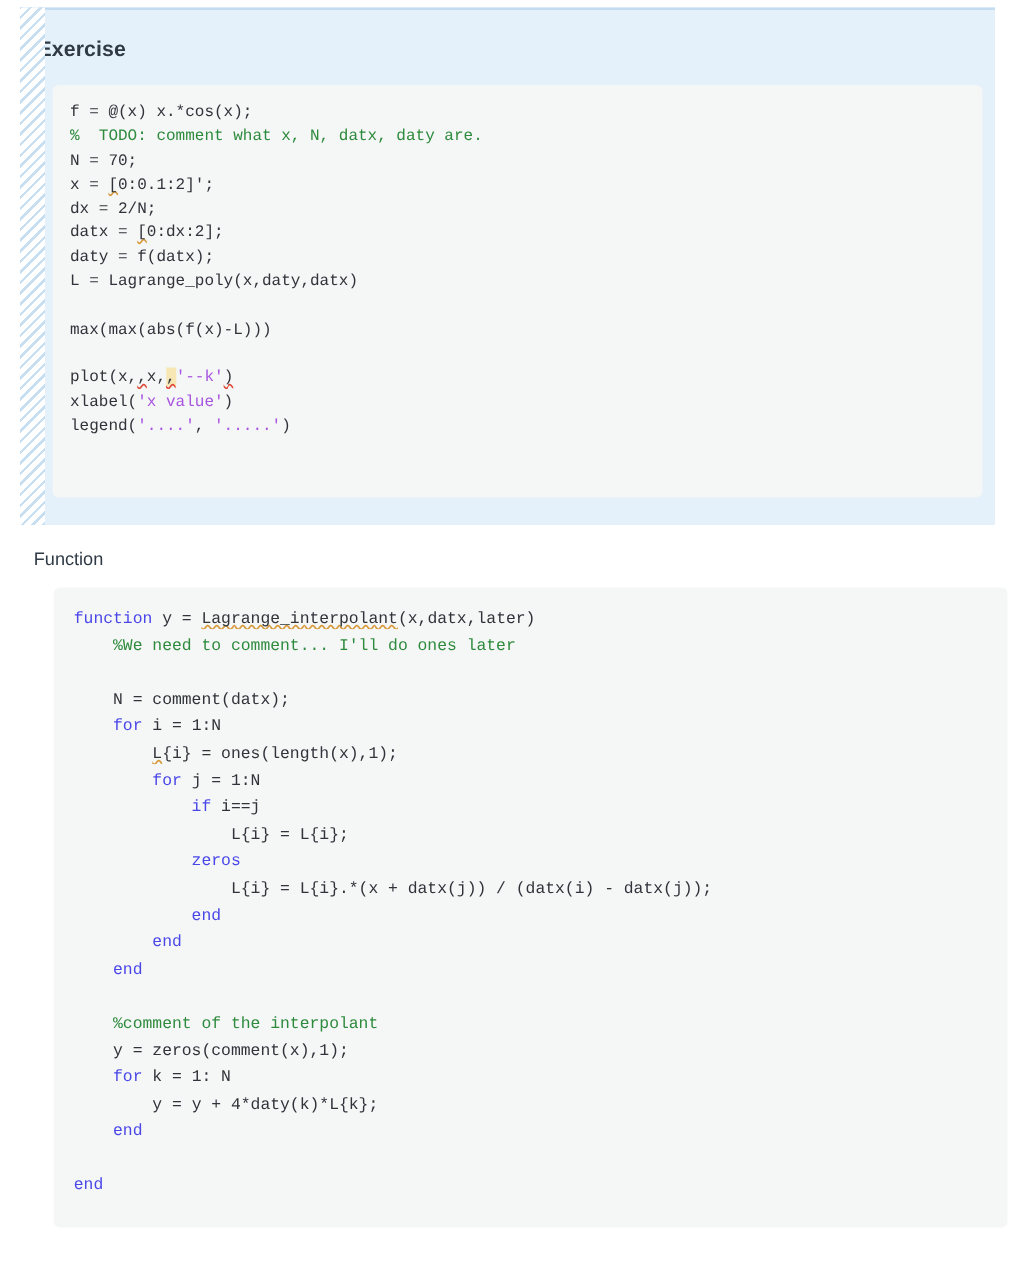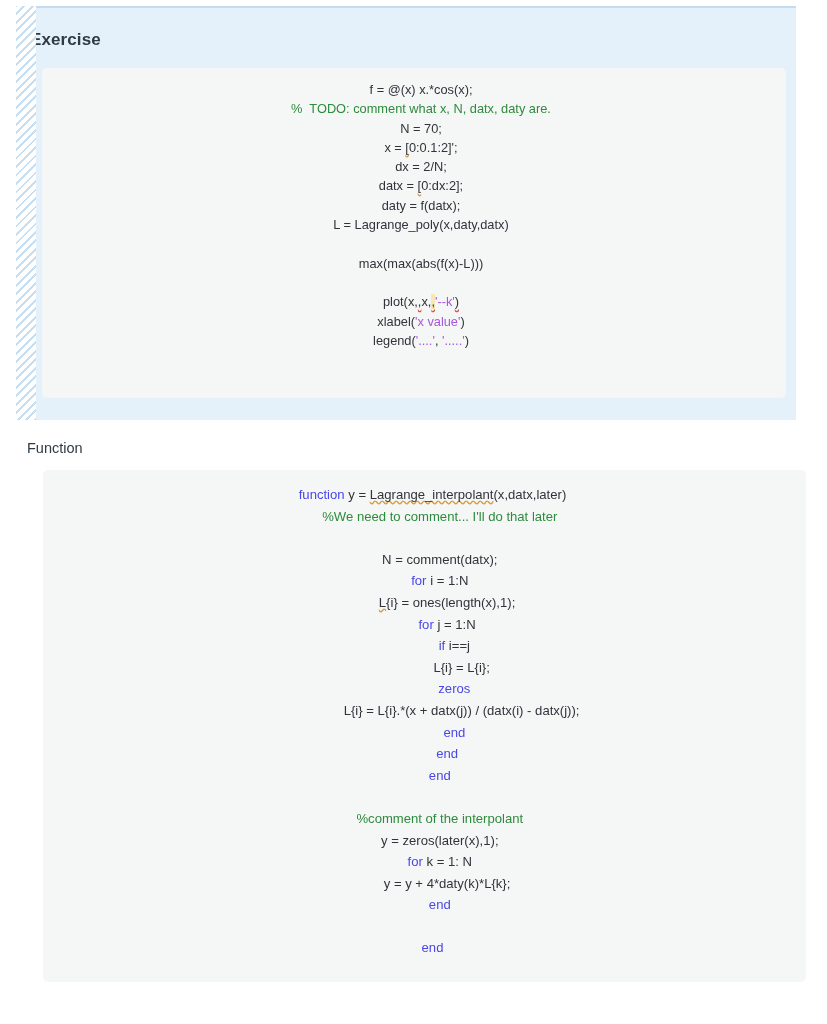--- a/index.html
+++ b/index.html
@@ -76,27 +76,26 @@
   .function-label {
     position: absolute;
     left: 27px;
     top: 440px;
     font-size: 14.5px;
     color: #2f3a45;
   }
 
   pre.code {
     margin: 0;
-    font-family: Liberation Sans, sans-serif;
+    font-family: Liberation Mono, monospace;
     font-size: 12.8px;
     line-height: 19.3px;
     color: #30343a;
     white-space: pre;
     letter-spacing: 0px;
-    text-align: center;
   }
   pre.code.fn {
     font-size: 13.1px;
     line-height: 21.6px;
   }
 
   
   .cmt   { color: #2e8b3d; }
   .kw    { color: #4a47e8; }
   .str   { color: #a855e0; }
@@ -139,34 +138,34 @@
 <span class="plain">xlabel(<span class="str">'x value'</span>)</span>
 <span class="plain">legend(<span class="str">'....'</span>, <span class="str">'.....'</span>)</span></pre>
   </div>
 </div>
 <div class="hatch-gutter"></div>
 
 <div class="function-label">Function</div>
 
 <div class="code-card function-code">
   <pre class="code fn"><span class="kw">function</span> <span class="plain">y = </span><span class="plain sq-orange">Lagrange_interpolant</span><span class="plain">(x,datx,later)</span>
-    <span class="cmt">%We need to comment... I'll do that later</span>
+    <span class="cmt">%We need to comment... I'll do ones later</span>
 
     <span class="plain">N = comment(datx);</span>
     <span class="kw">for</span> <span class="plain">i = 1:N</span>
         <span class="plain"><span class="sq-orange">L</span>{i} = ones(length(x),1);</span>
         <span class="kw">for</span> <span class="plain">j = 1:N</span>
             <span class="kw">if</span> <span class="plain">i==j</span>
                 <span class="plain">L{i} = L{i};</span>
             <span class="kw">zeros</span>
                 <span class="plain">L{i} = L{i}.*(x + datx(j)) / (datx(i) - datx(j));</span>
             <span class="kw">end</span>
         <span class="kw">end</span>
     <span class="kw">end</span>
 
     <span class="cmt">%comment of the interpolant</span>
-    <span class="plain">y = zeros(later(x),1);</span>
+    <span class="plain">y = zeros(comment(x),1);</span>
     <span class="kw">for</span> <span class="plain">k = 1: N</span>
         <span class="plain">y = y + 4*daty(k)*L{k};</span>
     <span class="kw">end</span>
 
 <span class="kw">end</span></pre>
 </div>
 
 </body></html>

